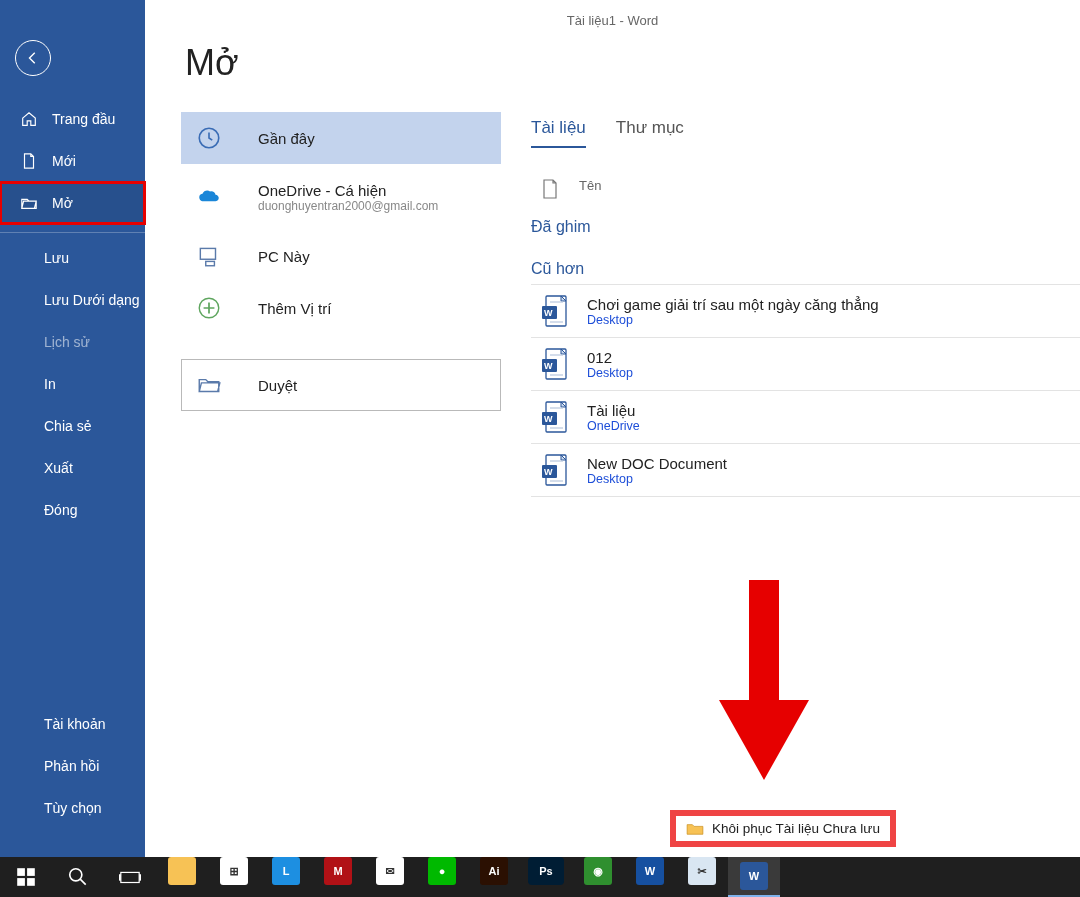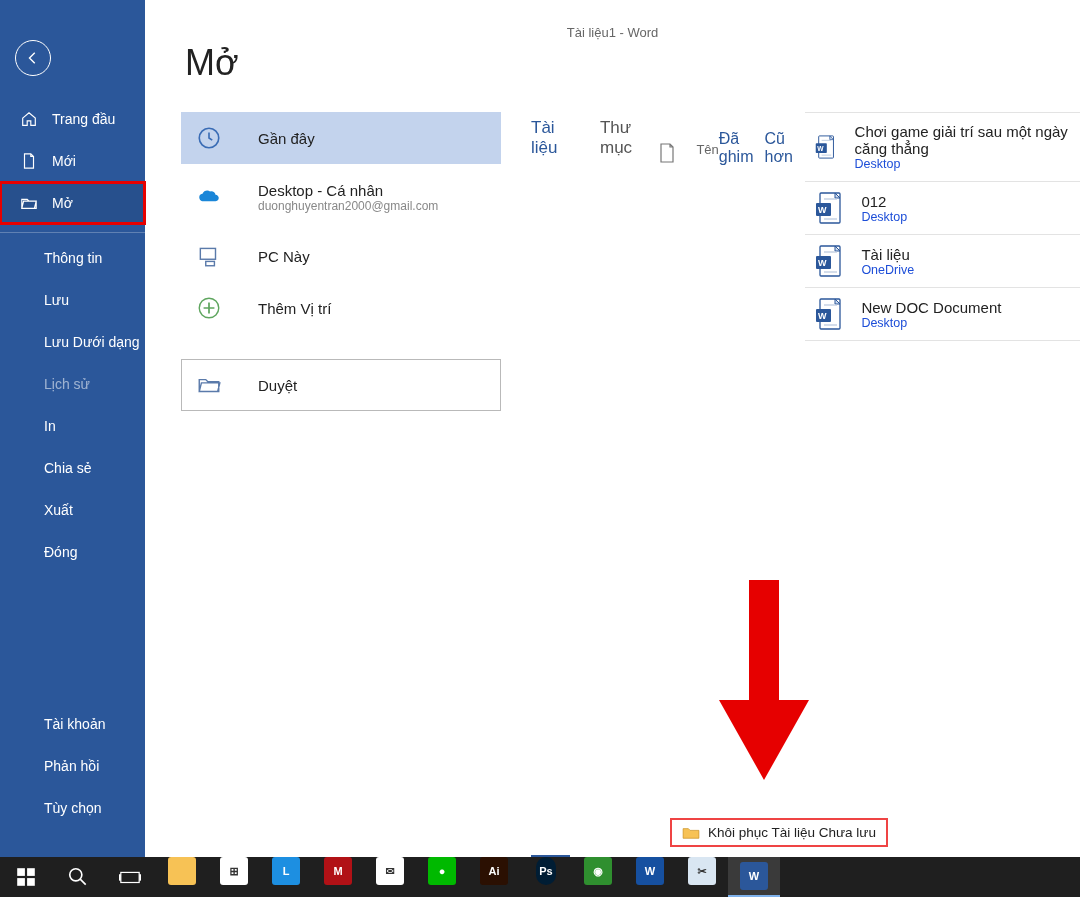--- a/index.html
+++ b/index.html
@@ -14,49 +14,49 @@
   .side-items { display:flex; flex-direction:column; }
   .side-item { display:flex; align-items:center; height:42px; padding-left:20px; gap:14px; font-size:14px; cursor:pointer; }
   .side-item.indent { padding-left:44px; }
   .side-item.selected { outline: 3px solid #e60000; outline-offset:-2px; background: rgba(0,0,0,0.08); }
   .side-item.dim { color: rgba(255,255,255,0.55); }
   .side-sep { border-top:1px solid rgba(255,255,255,0.25); margin: 8px 0 4px 0; }
   .side-spacer { flex:1; }
   .side-bottom { padding-bottom: 28px; }
 
   .main { flex:1; display:flex; flex-direction:column; position:relative; }
-  .title-bar { height: 32px; font-size:13px; color:#666; display:flex; align-items:center; justify-content:center; position:absolute; top:16px; left:0; right:0;}
+  .title-bar { height: 32px; font-size:13px; color:#666; display:flex; align-items:center; justify-content:center; position:absolute; top:4px; left:0; right:0;}
   .page-title { font-size: 36px; font-weight: 300; color:#222; margin: 42px 0 28px 40px; }
   
   .main-body { display:flex; flex:1; }
   .places-col { width: 320px; margin-left: 36px; }
   .loc { display:flex; align-items:center; height:52px; gap:34px; padding-left:12px; cursor:pointer; border:1px solid transparent;}
   .loc.double { height:66px; }
   .loc .icon-wrap { width:30px; height:30px; display:flex; align-items:center; justify-content:center; color:#3478c6;}
   .loc .text-wrap { display:flex; flex-direction:column; }
   .loc .text-wrap .primary { font-size:15px; color:#222; }
   .loc .text-wrap .secondary { font-size:12px; color:#888; }
   .loc.recent { background:#c3d3ed; }
   .loc.recent .primary { font-weight:500; }
   .loc.browse { border:1px solid #b9b9b9; }
 
-  .files-col { flex:1; padding-left: 30px; display:flex; flex-direction:row; }
+  .files-col { flex:1; padding-left: 30px; display:flex; flex-direction:column; }
   .tabs { display:flex; gap:30px; margin-top: 6px; }
   .tab { font-size:17px; color:#555; padding-bottom:10px; cursor:pointer; }
   .tab.active { color:#2b579a; border-bottom:2.5px solid #2b579a; padding-bottom:8px;}
   .list-header { display:flex; align-items:flex-start; gap:20px; margin-top:30px; padding-left:10px; color:#666; font-size:13px;}
   .section-label { color:#2b579a; font-size:16px; margin:18px 0 6px 0; }
   .hint { font-size:13px; color:#666; margin-bottom: 4px; }
   .file-row { display:flex; align-items:center; gap:20px; padding:10px; border-top:1px solid #e3e3e3; cursor:pointer;}
   .file-row:last-child { border-bottom:1px solid #e3e3e3; }
   .file-icon { width:26px; height:32px; }
   .file-text .fname { font-size:15px; color:#222; }
   .file-text .floc  { font-size:12.5px; color:#1d4ed8; }
 
-  .restore-btn { position:absolute; left:525px; bottom: 10px; display:flex; align-items:center; gap:8px; padding:5px 10px; border:2px solid #ef4444; font-size:13.5px; background:#fff; cursor:pointer; color:#222;}
+  .restore-btn { position:absolute; left:525px; bottom: 10px; display:flex; align-items:center; gap:8px; padding:5px 10px; border:6px solid #ef4444; font-size:13.5px; background:#fff; cursor:pointer; color:#222;}
   .restore-btn .folder-icon { width:18px; height:14px; }
 
   .arrow-annot { position:absolute; left: 574px; top: 580px; }
 
   
   .taskbar { height:40px; background:#1f1f1f; display:flex; align-items:center; }
   .task-icon { width:52px; height:40px; display:flex; align-items:center; justify-content:center; color:#fff; cursor:pointer;}
   .task-icon svg { width:22px; height:22px; }
   .task-app { width:36px; height:28px; margin: 0 8px; border-radius:3px; display:flex; align-items:center; justify-content:center; font-size:10px; font-weight:bold; color:#fff;}
   
@@ -94,23 +94,20 @@
           <span>Mới</span>
         </div>
         <div class="side-item selected">
           <svg class="icon-sm" viewBox="0 0 20 20">
               <path d="M2 6 H8 L10 8 H18 V16 H2 Z M4 8 H18 L16 16 H2 Z" fill="none" stroke="#fff" stroke-width="1.3"></path>
             </svg>
           <span>Mở</span>
         </div>
         <div class="side-sep"></div>
         <div class="side-item indent">
-            <span>Thông tin</span>
-          </div>
-        <div class="side-item indent">
             <span>Lưu</span>
           </div>
         <div class="side-item indent">
             <span>Lưu Dưới dạng</span>
           </div>
         <div class="side-item indent dim">
             <span>Lịch sử</span>
           </div>
         <div class="side-item indent">
             <span>In</span>
@@ -157,21 +154,21 @@
                 <span class="primary">Gần đây</span>
               </div>
           </div>
           <div class="loc double">
             <div class="icon-wrap">
               <svg class="icon-md" viewBox="0 0 24 24">
                   <path d="M7 16 C4 16 3 14 3 12 C3 10 5 9 6 9 C7 6 11 5 13 7 C15 6 18 8 18 10 C20 10 21 12 21 13 C21 15 19 16 18 16 Z" fill="#1a86d8"></path>
                 </svg>
             </div>
             <div class="text-wrap">
-              <span class="primary">Desktop - Cá nhân</span>
+              <span class="primary">OneDrive - Cá hiện</span>
               <span class="secondary">duonghuyentran2000@gmail.com</span>
             </div>
           </div>
           <div class="loc">
             <div class="icon-wrap">
               <svg class="icon-md" viewBox="0 0 24 24">
                   <rect x="4" y="5" width="14" height="10" fill="none" stroke="#5a7aaa" stroke-width="1.3"></rect>
                   <rect x="9" y="17" width="8" height="4" fill="none" stroke="#5a7aaa" stroke-width="1.3"></rect>
                 </svg>
             </div>
@@ -331,21 +328,21 @@
         <div class="task-app">
           <div style="width: 28px; height: 28px; border-radius: 3px; display: flex; align-items: center; justify-content: center; background: rgb(255, 255, 255); color: rgb(51, 51, 51); font-size: 11px; font-weight: bold;">✉</div>
         </div>
         <div class="task-app">
           <div style="width: 28px; height: 28px; border-radius: 3px; display: flex; align-items: center; justify-content: center; background: rgb(0, 185, 0); color: rgb(255, 255, 255); font-size: 11px; font-weight: bold;">●</div>
         </div>
         <div class="task-app">
           <div style="width: 28px; height: 28px; border-radius: 3px; display: flex; align-items: center; justify-content: center; background: rgb(43, 16, 2); color: rgb(255, 255, 255); font-size: 11px; font-weight: bold;">Ai</div>
         </div>
         <div class="task-app">
-          <div style="width: 20px; height: 28px; border-radius: 11px; display: flex; align-items: center; justify-content: center; background: rgb(0, 29, 52); color: rgb(255, 255, 255); font-size: 11px; font-weight: bold;">Ps</div>
+          <div style="width: 36px; height: 28px; border-radius: 4px; display: flex; align-items: center; justify-content: center; background: rgb(0, 29, 52); color: rgb(255, 255, 255); font-size: 11px; font-weight: bold;">Ps</div>
         </div>
         <div class="task-app">
           <div style="width: 28px; height: 28px; border-radius: 3px; display: flex; align-items: center; justify-content: center; background: rgb(47, 143, 47); color: rgb(255, 255, 255); font-size: 11px; font-weight: bold;">◉</div>
         </div>
         <div class="task-app">
           <div style="width: 28px; height: 28px; border-radius: 3px; display: flex; align-items: center; justify-content: center; background: rgb(22, 80, 160); color: rgb(255, 255, 255); font-size: 11px; font-weight: bold;">W</div>
         </div>
         <div class="task-app">
           <div style="width: 28px; height: 28px; border-radius: 3px; display: flex; align-items: center; justify-content: center; background: rgb(217, 230, 242); color: rgb(51, 51, 51); font-size: 11px; font-weight: bold;">✂</div>
         </div>

